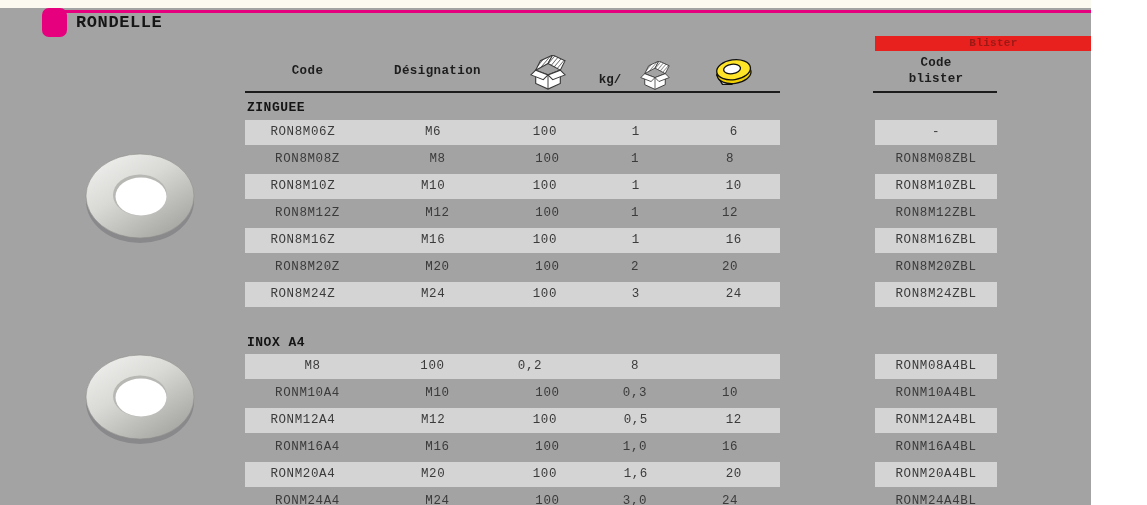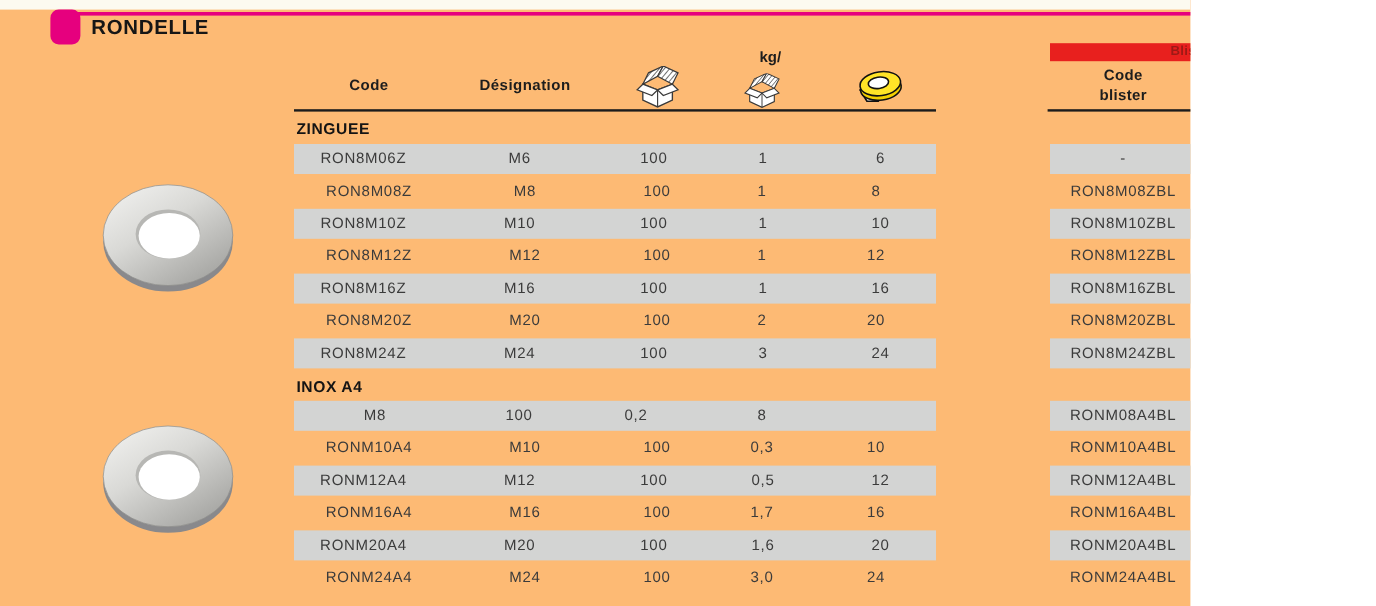--- a/index.html
+++ b/index.html
@@ -1,49 +1,49 @@
 <!DOCTYPE html>
 <html><head>
 <meta charset="utf-8">
 <style>
   html,body{margin:0;padding:0;background:#fff;}
-  .page{position:relative;width:992px;height:505px;background:#fdba74;overflow:hidden;
-        font-family:Liberation Sans, sans-serif;color:#3b3b3b;}
+  .page{position:relative;width:1091px;height:505px;background:#a3a3a3;overflow:hidden;
+        font-family:Liberation Mono, monospace;color:#3b3b3b;}
   .top-strip{position:absolute;left:0;top:0;width:100%;height:8px;background:#fcfaf0;}
   .accent-line{position:absolute;left:46px;top:10px;width:1101px;height:3px;background:#e6007e;}
   .accent-sq{position:absolute;left:42px;top:8px;width:25px;height:29px;background:#e6007e;border-radius:7px;}
   .page-title{position:absolute;left:76px;top:13px;margin:0;font-size:17px;font-weight:800;
               letter-spacing:.6px;color:#161616;}
 
   
   .photo{position:absolute;width:114px;height:98px;}
   .photo-1{left:83px;top:151px;}
   .photo-2{left:83px;top:352px;}
 
   
   .col-headers{position:absolute;left:245px;top:50px;width:535px;height:41px;display:flex;align-items:flex-end;}
   .col-headers .hc{display:flex;justify-content:center;align-items:flex-end;}
   .hc1{width:125px;}.hc2{width:135px;}.hc3{width:85px;}.hc4{width:90px;}.hc5{width:100px;}
   .hlabel{font-size:12.5px;font-weight:bold;color:#1d1d1d;letter-spacing:.4px;padding-bottom:13px;}
-  .kg-wrap{display:flex;align-items:flex-end;gap:2px;flex-direction:column;}
+  .kg-wrap{display:flex;align-items:flex-end;gap:18px;}
   .kg-text{font-size:12.5px;font-weight:bold;color:#1d1d1d;padding-bottom:4px;}
   .main-rule{position:absolute;left:245px;top:91px;width:535px;height:2px;background:#1c1c1c;}
 
   
   .blister-bar{position:absolute;left:875px;top:36px;width:237px;height:15px;background:#e8201e;
                text-align:center;font-size:11px;line-height:15px;font-weight:600;color:#9c1a16;letter-spacing:.3px;}
   .blister-header{position:absolute;left:875px;top:55px;width:122px;text-align:center;
                   font-size:12.5px;font-weight:bold;line-height:16px;color:#1d1d1d;letter-spacing:.3px;}
   .blister-rule{position:absolute;left:873px;top:91px;width:124px;height:2px;background:#1c1c1c;}
 
   
   .table-body{position:absolute;left:245px;top:97px;width:752px;}
   .section-label{height:23px;line-height:22px;font-size:13px;font-weight:bold;color:#141414;
                  letter-spacing:.5px;padding-left:2px;}
-  .section-label.later{height:25px;line-height:28px;}
+  .section-label.later{height:25px;line-height:28px;margin-top:20px;}
   .row{display:flex;height:27px;}
   .main-cells{display:flex;width:535px;height:25px;}
   .c{line-height:25px;text-align:center;font-size:12.5px;letter-spacing:.6px;color:#3b3b3b;}
   .c1{width:125px;}.c2{width:135px;}.c3{width:85px;}.c4{width:90px;}.c5{width:100px;}
   .gap{width:95px;height:25px;}
   .blister-cell{width:122px;height:25px;line-height:25px;text-align:center;font-size:12.5px;
                 letter-spacing:.6px;color:#3b3b3b;}
   .shaded{background:#d3d4d3;gap:10px;}
   .hidden-defs{position:absolute;width:0;height:0;overflow:hidden;}
 </style>
@@ -253,21 +253,21 @@
     </div>
     <div class="gap"></div>
     <div class="blister-cell shaded">RONM12A4BL</div>
   </div>
 
   <div class="row">
     <div class="main-cells">
       <div class="c c1">RONM16A4</div>
       <div class="c c2">M16</div>
       <div class="c c3">100</div>
-      <div class="c c4">1,7</div>
+      <div class="c c4">1,0</div>
       <div class="c c5">16</div>
     </div>
     <div class="gap"></div>
     <div class="blister-cell">RONM16A4BL</div>
   </div>
 
   <div class="row">
     <div class="main-cells shaded">
       <div class="c c1">RONM20A4</div>
       <div class="c c2">M20</div>

